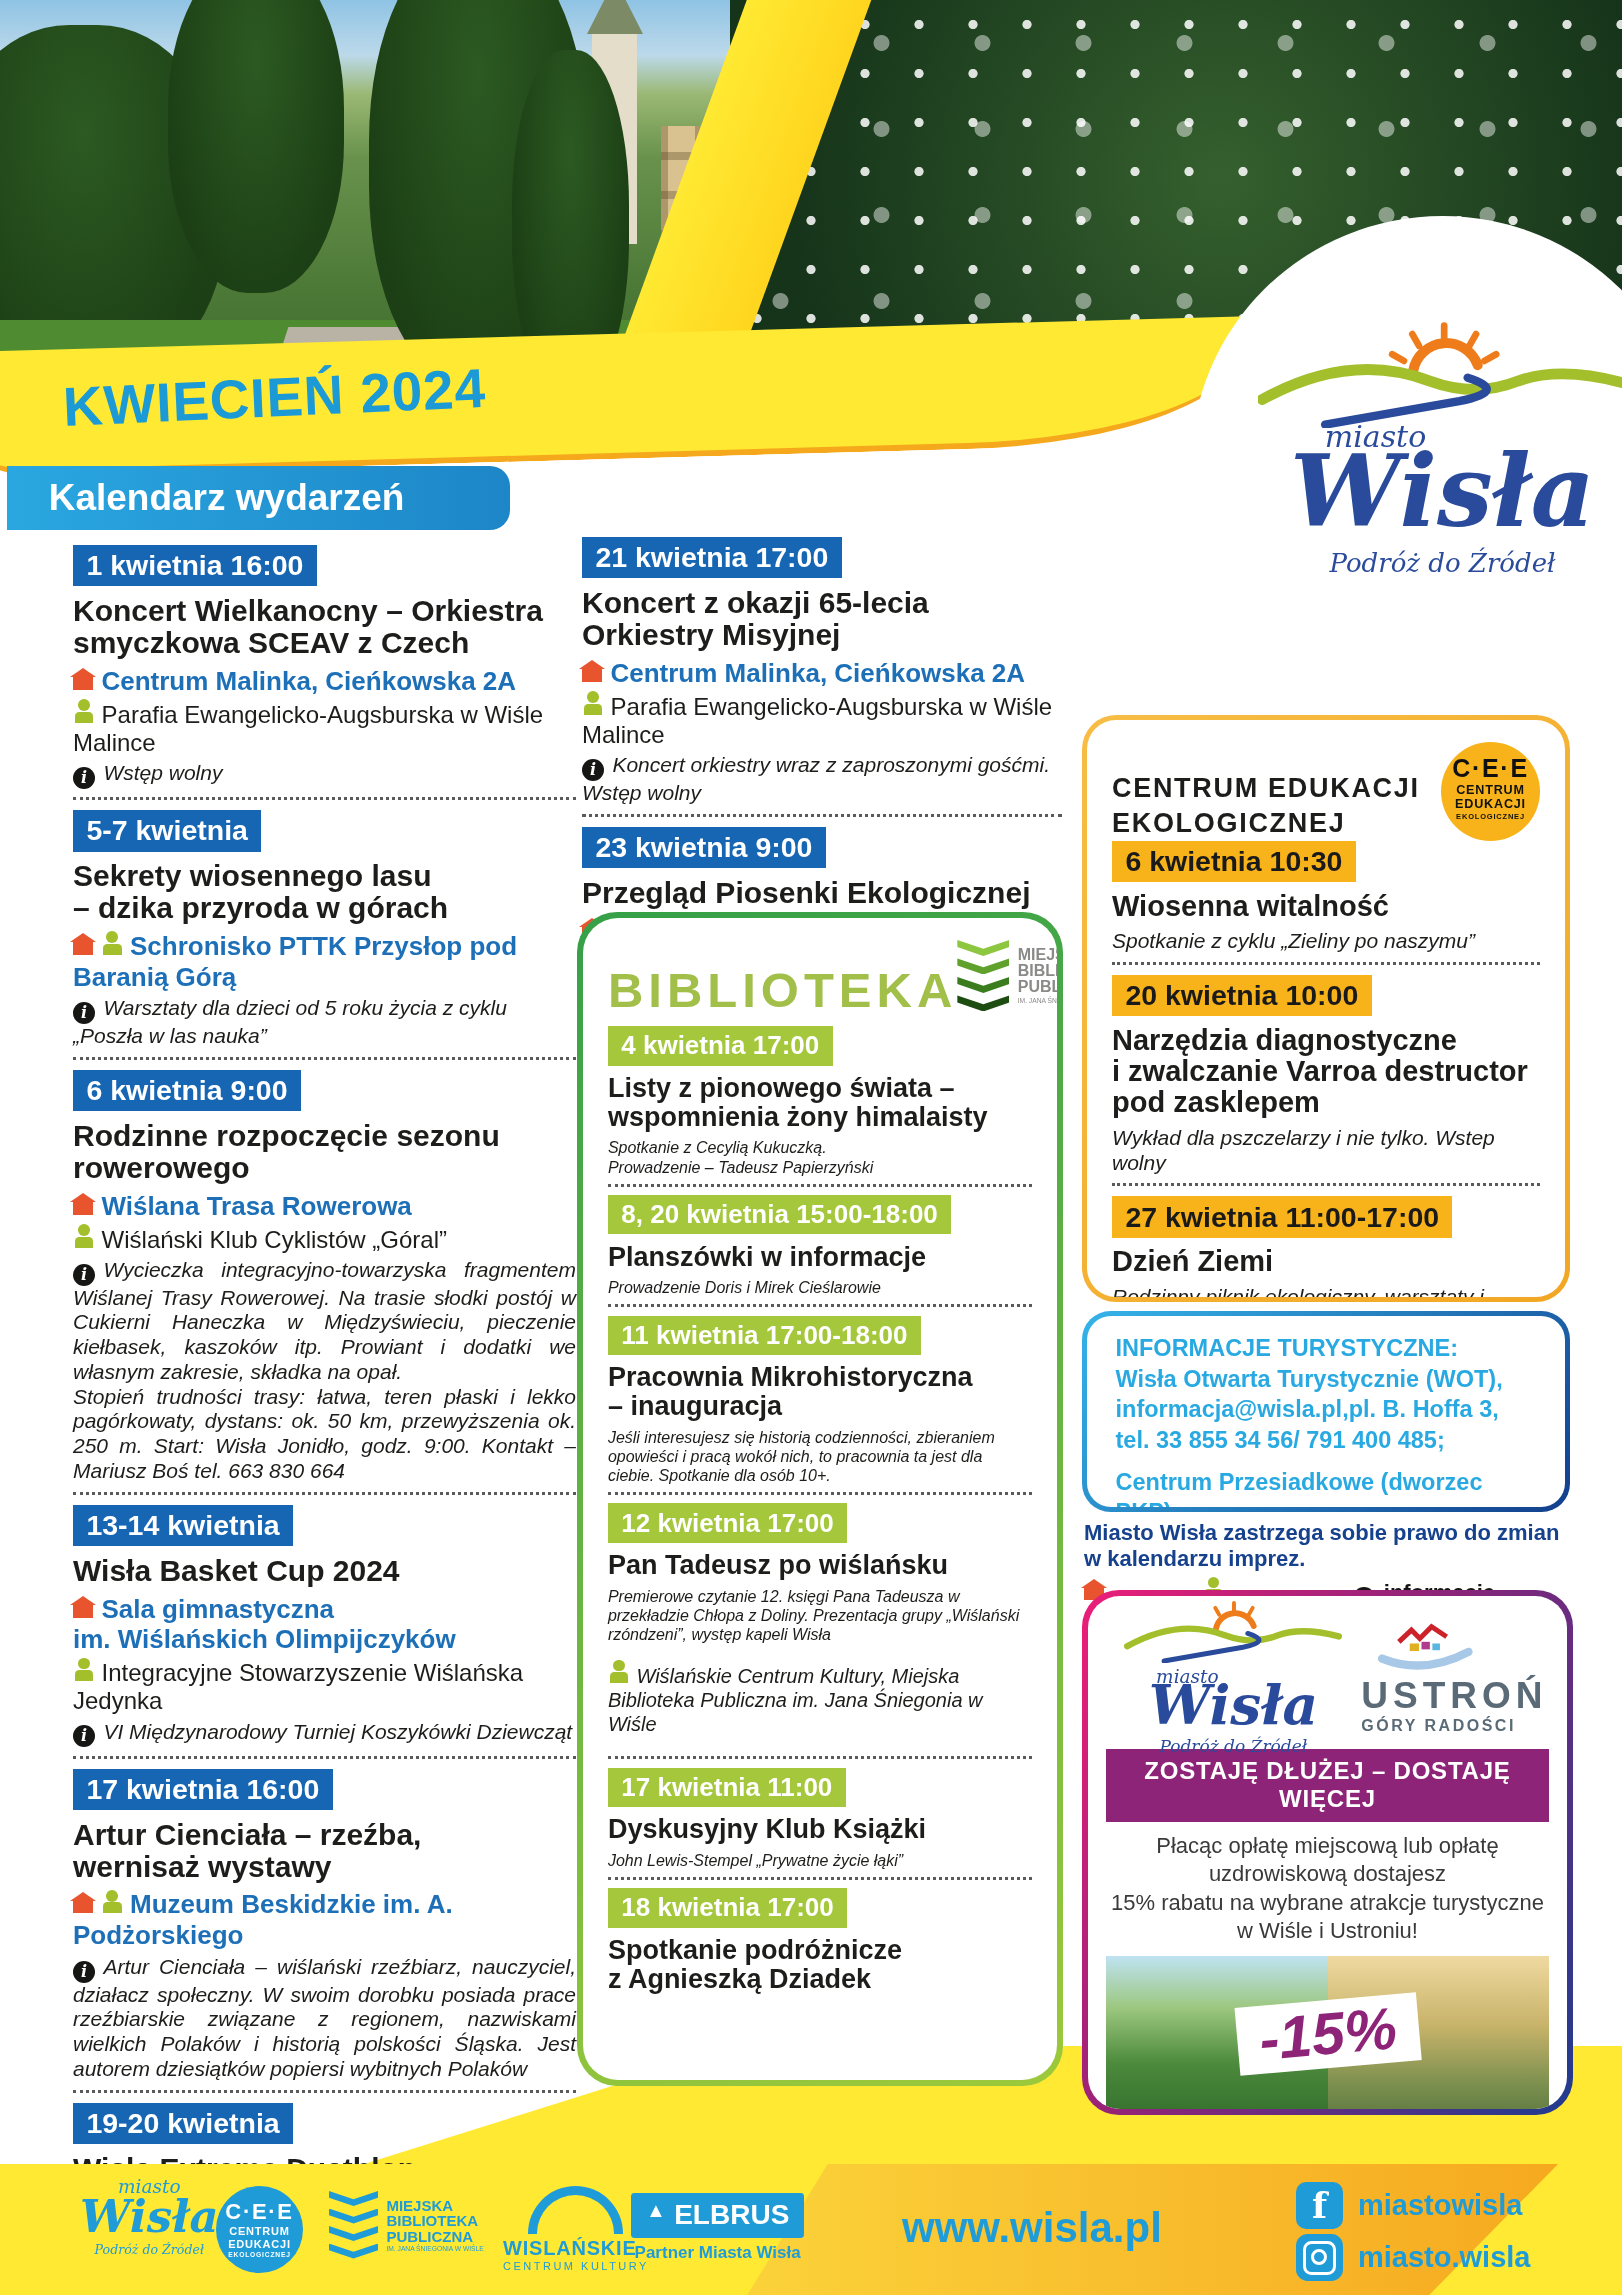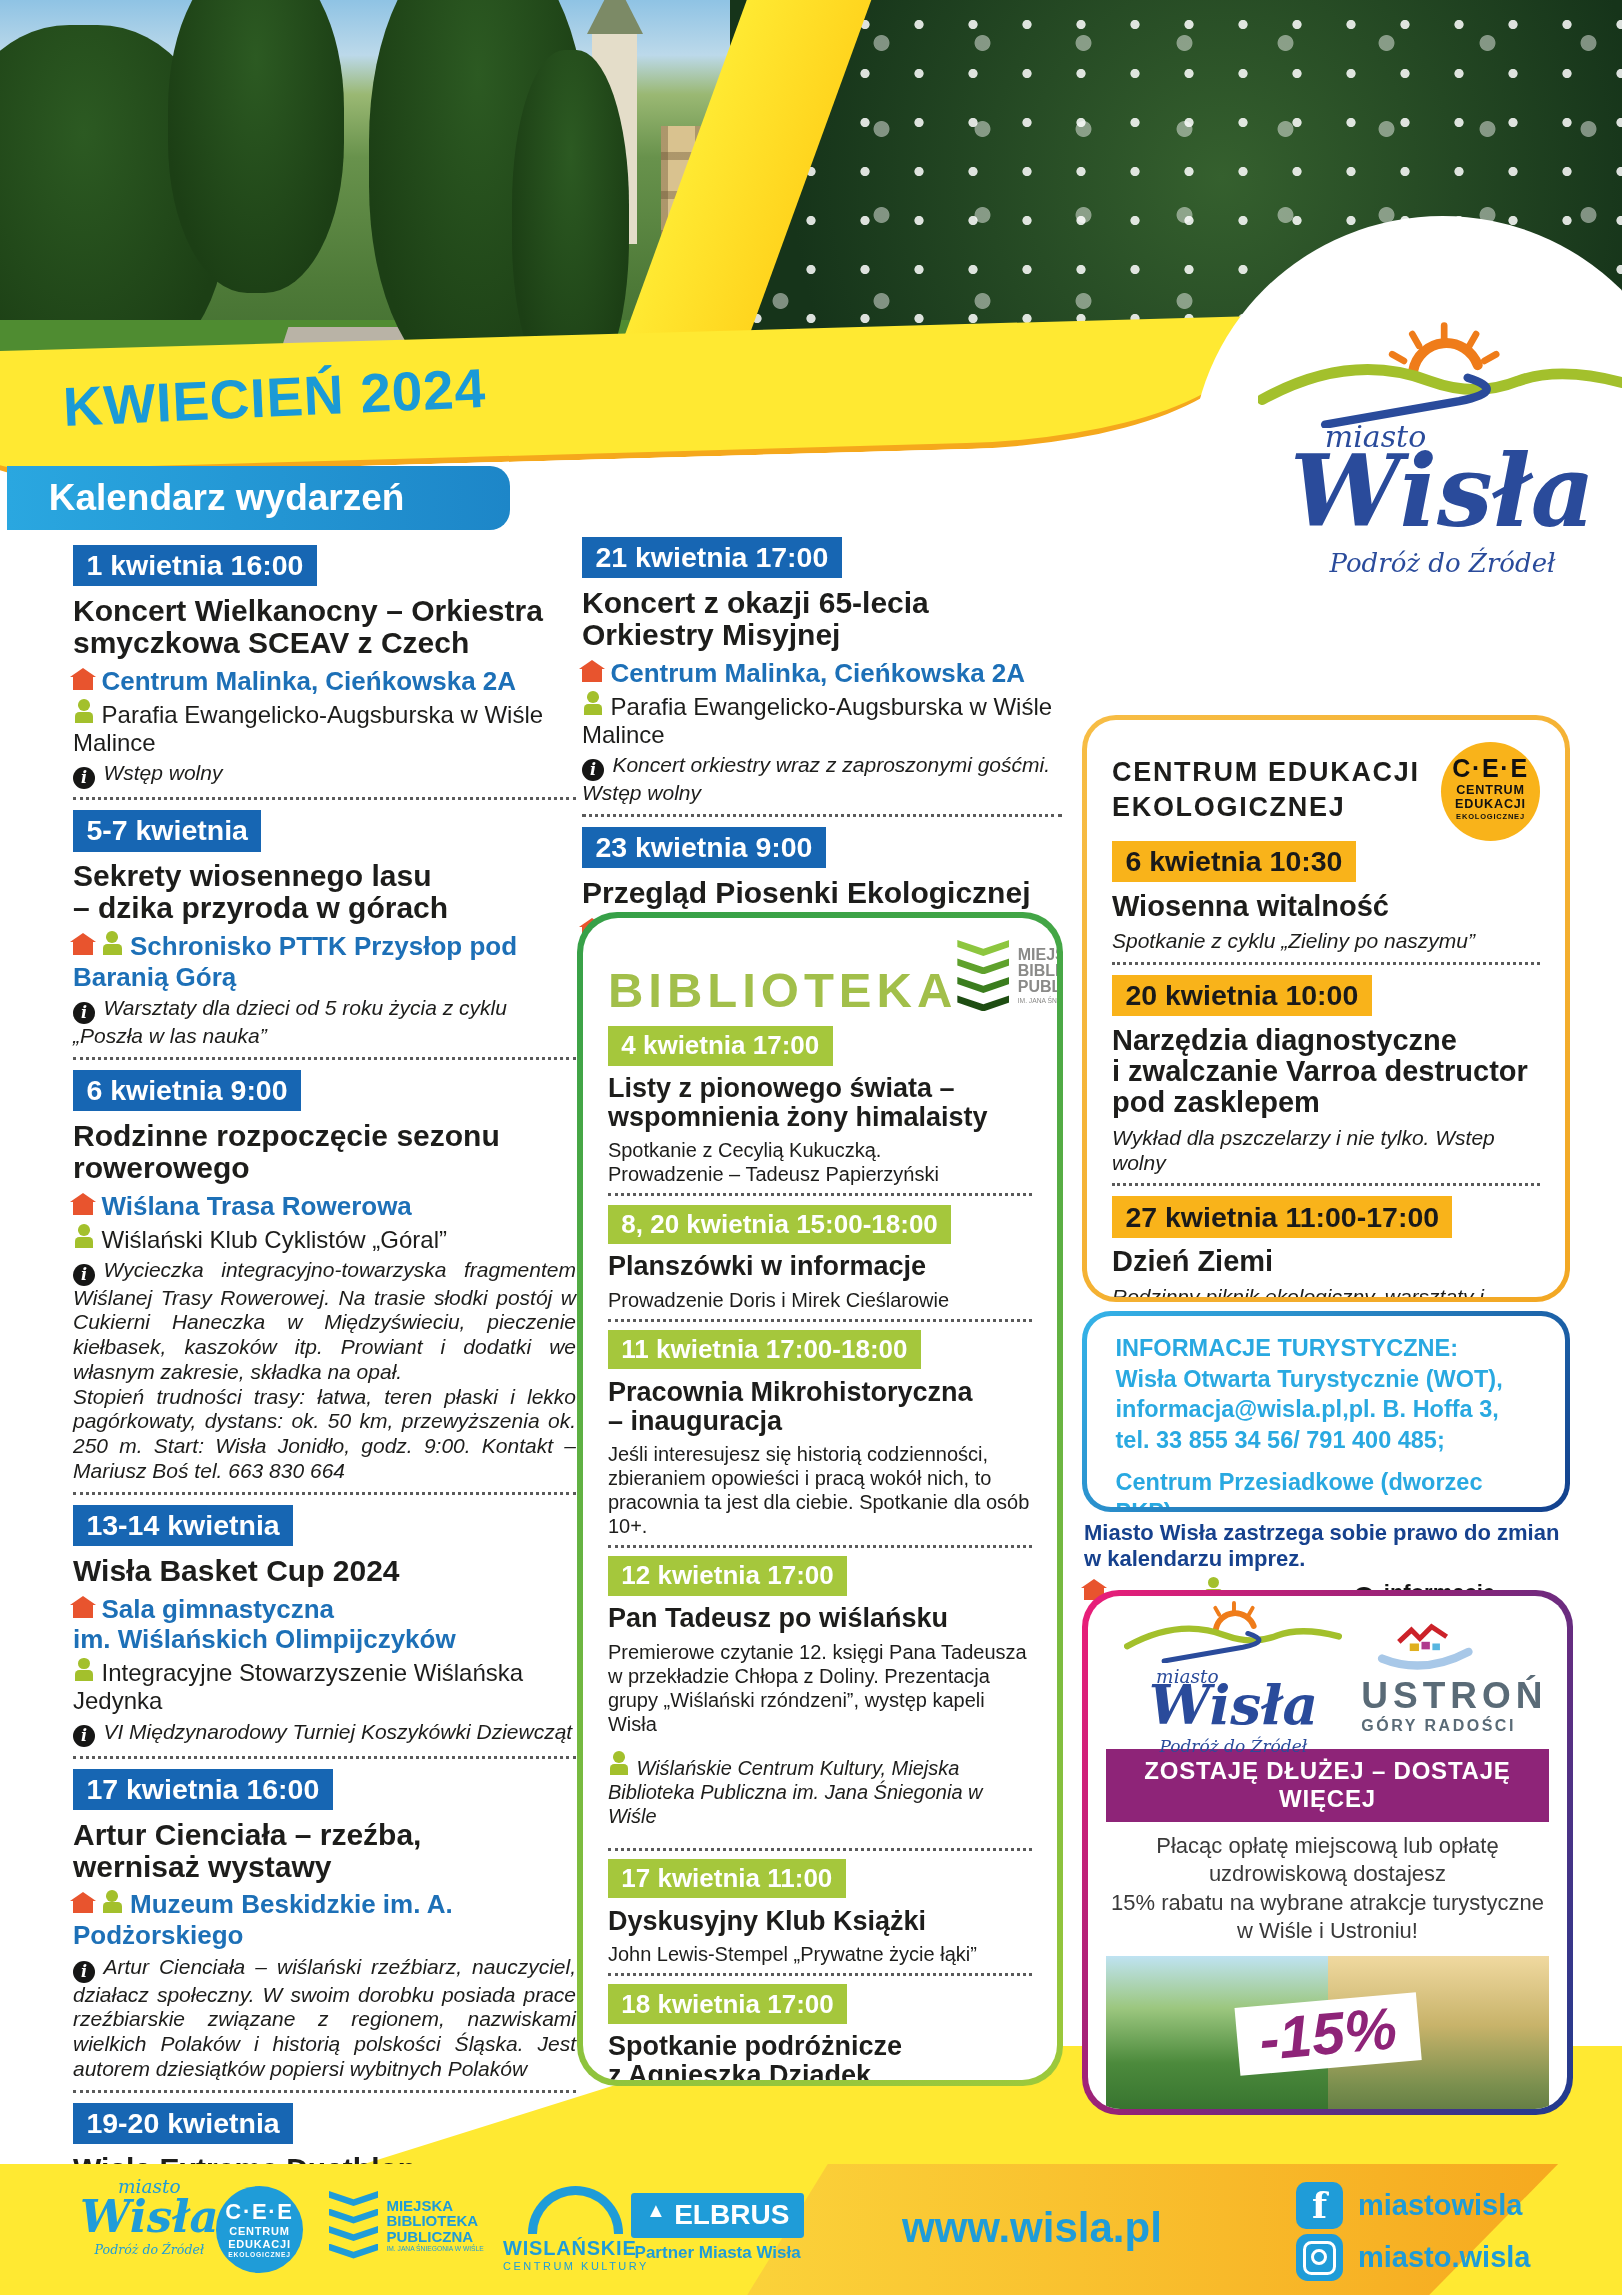--- a/index.html
+++ b/index.html
@@ -81,29 +81,29 @@
     padding:22px 25px;overflow:hidden}
   .bib-head{display:flex;justify-content:space-between;align-items:flex-start;margin-bottom:8.4px}
   .bib-title{font-size:49px;font-weight:bold;letter-spacing:5px;color:#a2bf4a;margin-top:22px}
   .mbp{display:flex;gap:8.4px;align-items:center}
   .chevs{display:flex;flex-direction:column;gap:2.5px}
   .chev{width:52px;height:16px;clip-path:polygon(0 0,50% 55%,100% 0,100% 45%,50% 100%,0 45%)}
   .mbp-t{font-size:16px;color:#8a8a88;font-weight:bold;line-height:1.02;white-space:pre-line}
   .mbp-s{font-size:6.7px;color:#8a8a88;margin-top:1.7px}
   .bib .badge{font-size:26px}
   .bib .title{font-size:27px}
-  .bdesc{font-size:20px;line-height:1.2;white-space:pre-line;margin:1.7px 0}
+  .bdesc{font-size:16px;font-style:italic;line-height:1.2;white-space:pre-line;margin:1.7px 0}
   .borg{font-size:20px;font-style:italic;line-height:1.2;white-space:pre-line}
   .bib .sep{margin:6.7px 0 8.4px}
 
   
   .cee{position:absolute;left:1082px;top:715px;width:488px;height:587px;border-radius:34px;
     background:linear-gradient(135deg,#f7bd45,#f2a723);padding:5px;box-sizing:border-box;z-index:2}
   .cee-inner{background:#fff;border-radius:29px;width:100%;height:100%;box-sizing:border-box;padding:22px 25px;overflow:hidden}
-  .cee-head{display:flex;justify-content:space-between;align-items:flex-start}
+  .cee-head{display:flex;justify-content:space-between;align-items:flex-end}
   .cee-title{font-size:27px;font-weight:bold;letter-spacing:1.7px;line-height:1.3;white-space:pre-line;margin-top:13.4px}
   .cee-logo{flex:0 0 auto;width:99px;height:99px;border-radius:50%;background:#f9b31a;text-align:center;
     color:#111;padding-top:11.7px;box-sizing:border-box}
   .cee-abbr{font-weight:bold;font-size:25px;letter-spacing:1.7px}
   .cee-l{font-size:12.6px;font-weight:bold;line-height:1.15;letter-spacing:0.8px}
   .cee-l3{font-size:7.5px;font-weight:bold;letter-spacing:0.8px}
   .cee .title{font-size:29px}
   .cdesc{font-size:21px;font-style:italic;line-height:1.2;white-space:pre-line;margin:1.7px 0}
 
   

